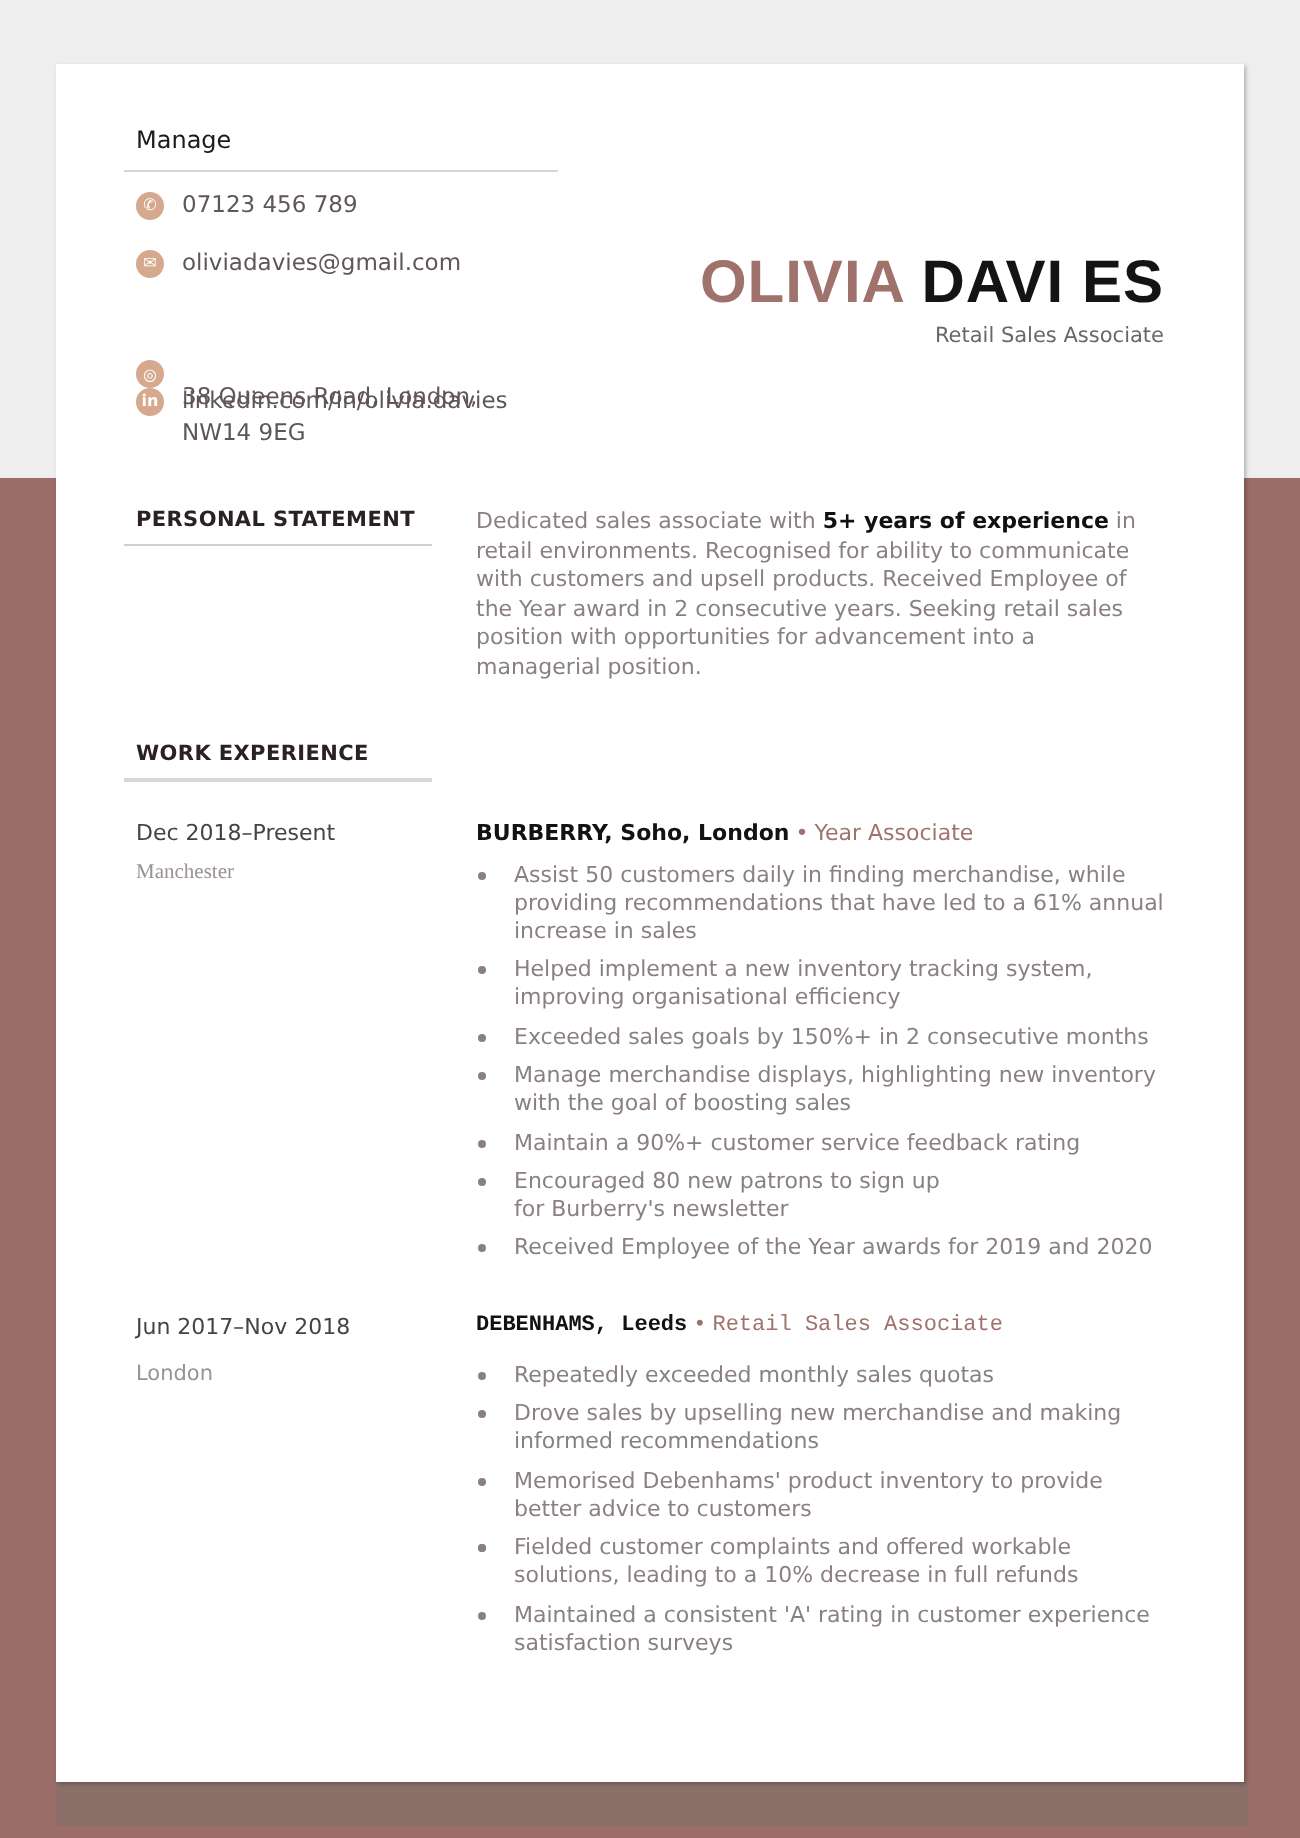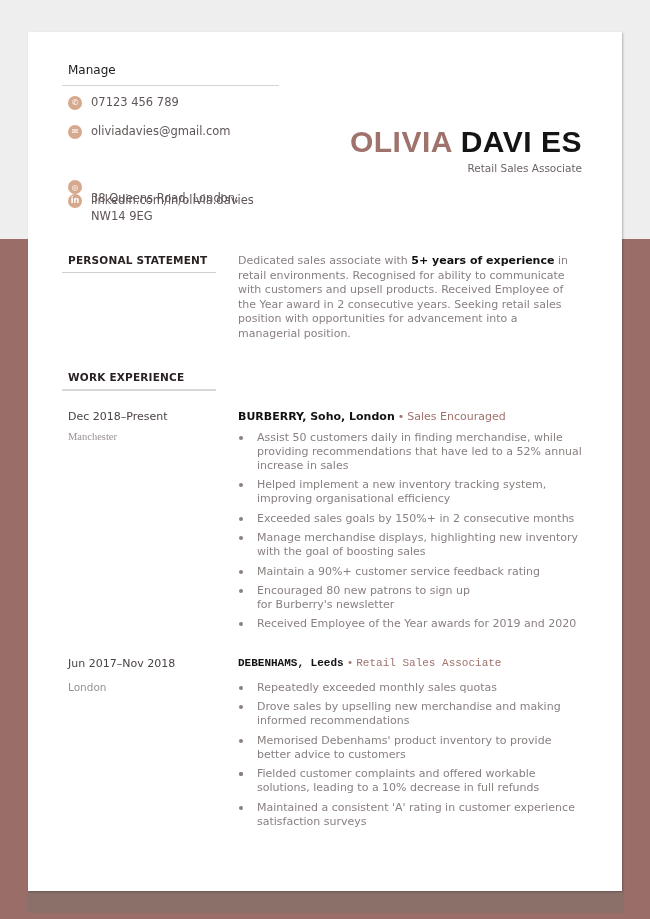--- a/index.html
+++ b/index.html
@@ -135,24 +135,24 @@
   <div class="statement"><span>Dedicated sales associate with </span><b>5+ years of experience</b><span> in retail environments. Recognised for ability to communicate with customers and upsell products. Received Employee of the Year award in 2 consecutive years. Seeking retail sales position with opportunities for advancement into a managerial position.</span></div>
 
   <div class="section-heading" style="top:339px;">
     <span>WORK EXPERIENCE</span>
     <div class="rule" style="border-bottom-width:2px; border-color:#d8d8d8;"></div>
   </div>
 
   <div class="job-date" style="top:378px;">Dec 2018–Present</div>
   <div class="job-loc" style="top:399px;font-family:Liberation Serif, serif;">Manchester</div>
   <div class="job-head" style="top:378px;">
-    <span class="company">BURBERRY, Soho, London</span><span class="dot">•</span><span class="role">Sales Encouraged</span>
+    <span class="company">BURBERRY, Soho, London</span><span class="dot">•</span><span class="role">Year Associate</span>
   </div>
   <ul class="bullets" style="top:399px;">
-    <li><span class="b-dot"></span><span>Assist 50 customers daily in finding merchandise, while providing recommendations that have led to a 52% annual increase in sales</span></li>
+    <li><span class="b-dot"></span><span>Assist 50 customers daily in finding merchandise, while providing recommendations that have led to a 61% annual increase in sales</span></li>
     <li><span class="b-dot"></span><span>Helped implement a new inventory tracking system, improving organisational efficiency</span></li>
     <li><span class="b-dot"></span><span>Exceeded sales goals by 150%+ in 2 consecutive months</span></li>
     <li><span class="b-dot"></span><span>Manage merchandise displays, highlighting new inventory with the goal of boosting sales</span></li>
     <li><span class="b-dot"></span><span>Maintain a 90%+ customer service feedback rating</span></li>
     <li style="padding-right:100px;"><span class="b-dot"></span><span>Encouraged 80 new patrons to sign up for Burberry's newsletter</span></li>
     <li><span class="b-dot"></span><span>Received Employee of the Year awards for 2019 and 2020</span></li>
   </ul>
 
   <div class="job-date" style="top:625px;">Jun 2017–Nov 2018</div>
   <div class="job-loc" style="top:649px;">London</div>

